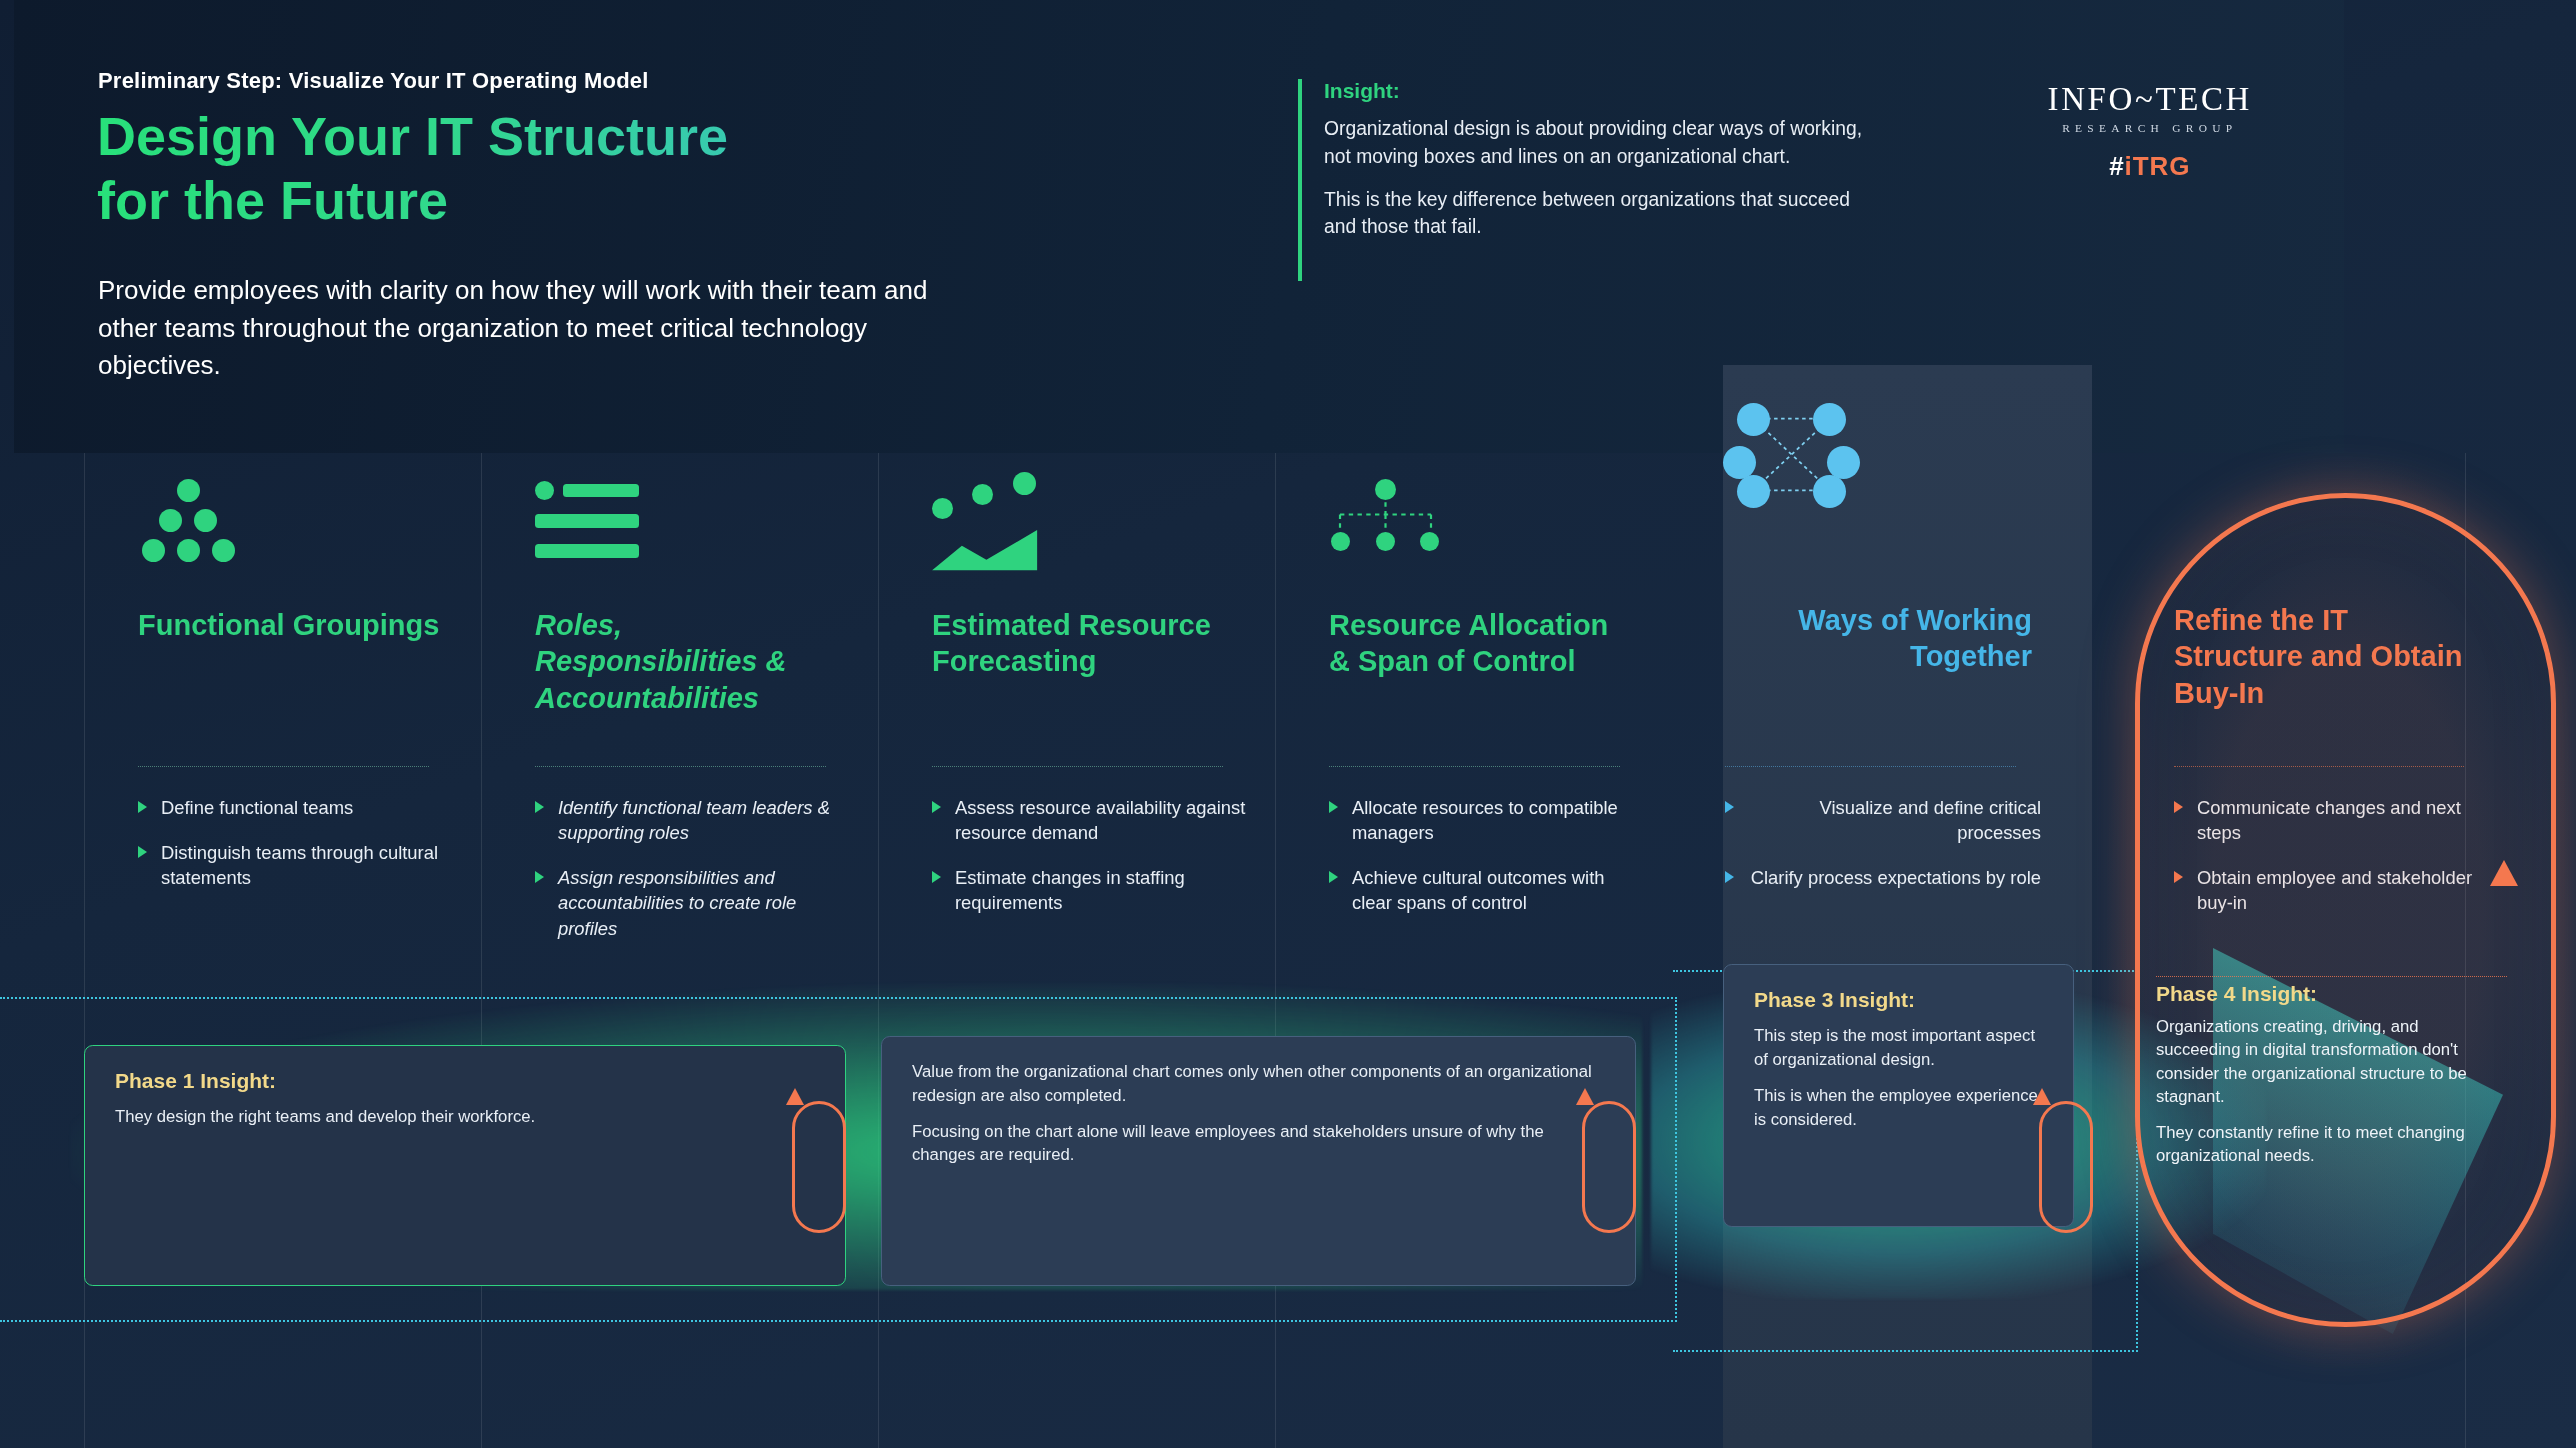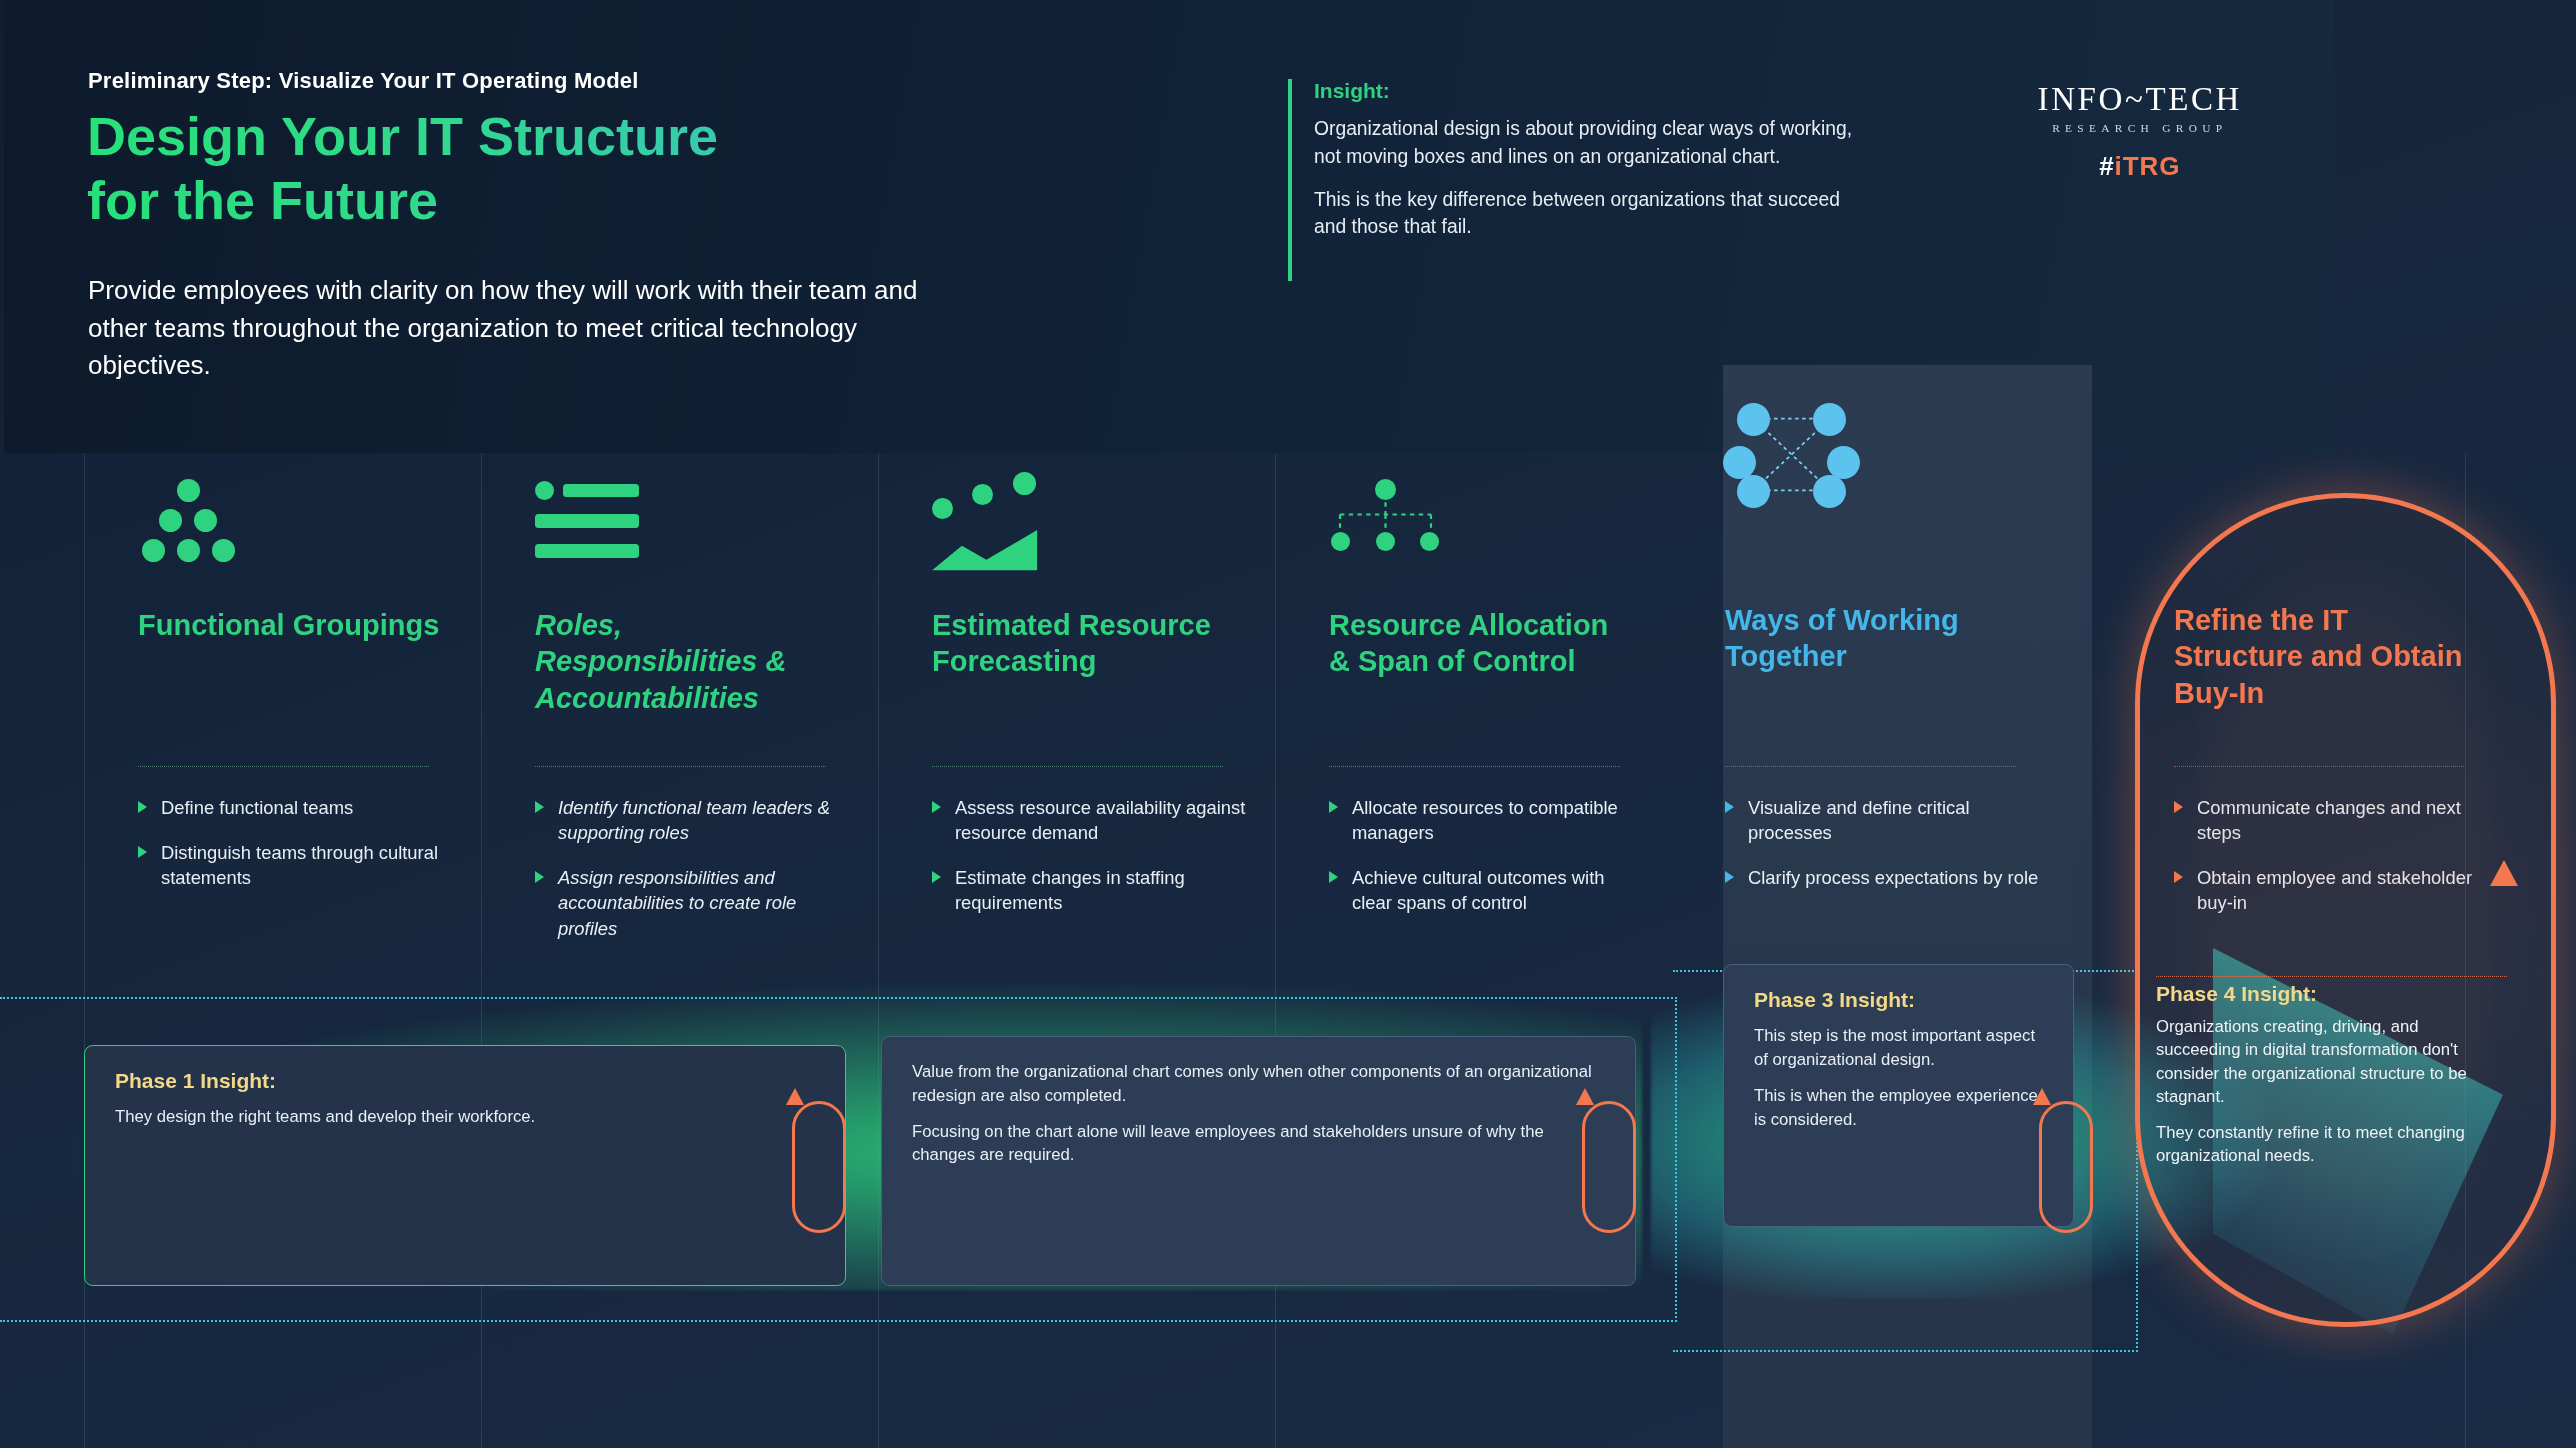--- a/index.html
+++ b/index.html
@@ -10,21 +10,21 @@
     overflow: hidden;
   }
   #root {
     position: relative;
     width: 2576px; height: 1449px;
     background: linear-gradient(160deg,#101e33 0%, #15263d 40%, #1a2c45 100%);
   }
 
   
   .header {
-    position: absolute; left: 4px; top: 0; width: 2330px; height: 453px;
+    position: absolute; left: 14px; top: 0; width: 2330px; height: 453px;
     background: linear-gradient(100deg,#0d1a2c 0%, #112338 55%, #16293f 100%);
   }
   .eyebrow {
     position: absolute; left: 84px; top: 68px;
     font-size: 22px; font-weight: bold; color: #ffffff; letter-spacing: 0.2px;
   }
   .title {
     position: absolute; left: 83px; top: 105px; width: 966px;
     font-size: 54px; line-height: 1.18; font-weight: bold;
     background: linear-gradient(90deg,#28e07a 0%, #31d98c 35%, #3fb8d8 100%);
@@ -268,21 +268,21 @@
         <span class="dot" style="left:91px;top:53px;width:19.3px;height:19.3px;background:#2fd37f;"></span>
       </div>
       <div class="heading green">Resource Allocation &amp; Span of Control</div>
       <div class="divider"></div>
       <div class="bullets">
         <div class="bullet">Allocate resources to compatible managers</div>
         <div class="bullet">Achieve cultural outcomes with clear spans of control</div>
       </div>
     </div>
 
-    <div class="col c5" style="border-left:none;">
+    <div class="col c5" style="border-left:none;text-align:right;">
       <div class="icon-area" style="width:149px;top:-61px;">
         <svg width="149" height="132" style="position:absolute;left:0;top:0;" viewBox="0 0 170 150">
           <line x1="32" y1="30" x2="120" y2="112" stroke="#7fd0f0" stroke-width="2" stroke-dasharray="4 4"></line>
           <line x1="120" y1="30" x2="32" y2="112" stroke="#7fd0f0" stroke-width="2" stroke-dasharray="4 4"></line>
           <line x1="32" y1="30" x2="120" y2="30" stroke="#7fd0f0" stroke-width="2" stroke-dasharray="4 4"></line>
           <line x1="32" y1="112" x2="120" y2="112" stroke="#7fd0f0" stroke-width="2" stroke-dasharray="4 4"></line>
         </svg>
         <span class="dot" style="left:12.3px;top:10.5px;width:33px;height:33px;background:#5cc3ef;"></span>
         <span class="dot" style="left:88px;top:10.5px;width:33px;height:33px;background:#5cc3ef;"></span>
         <span class="dot" style="left:-1.8px;top:54px;width:33px;height:33px;background:#5cc3ef;"></span>

